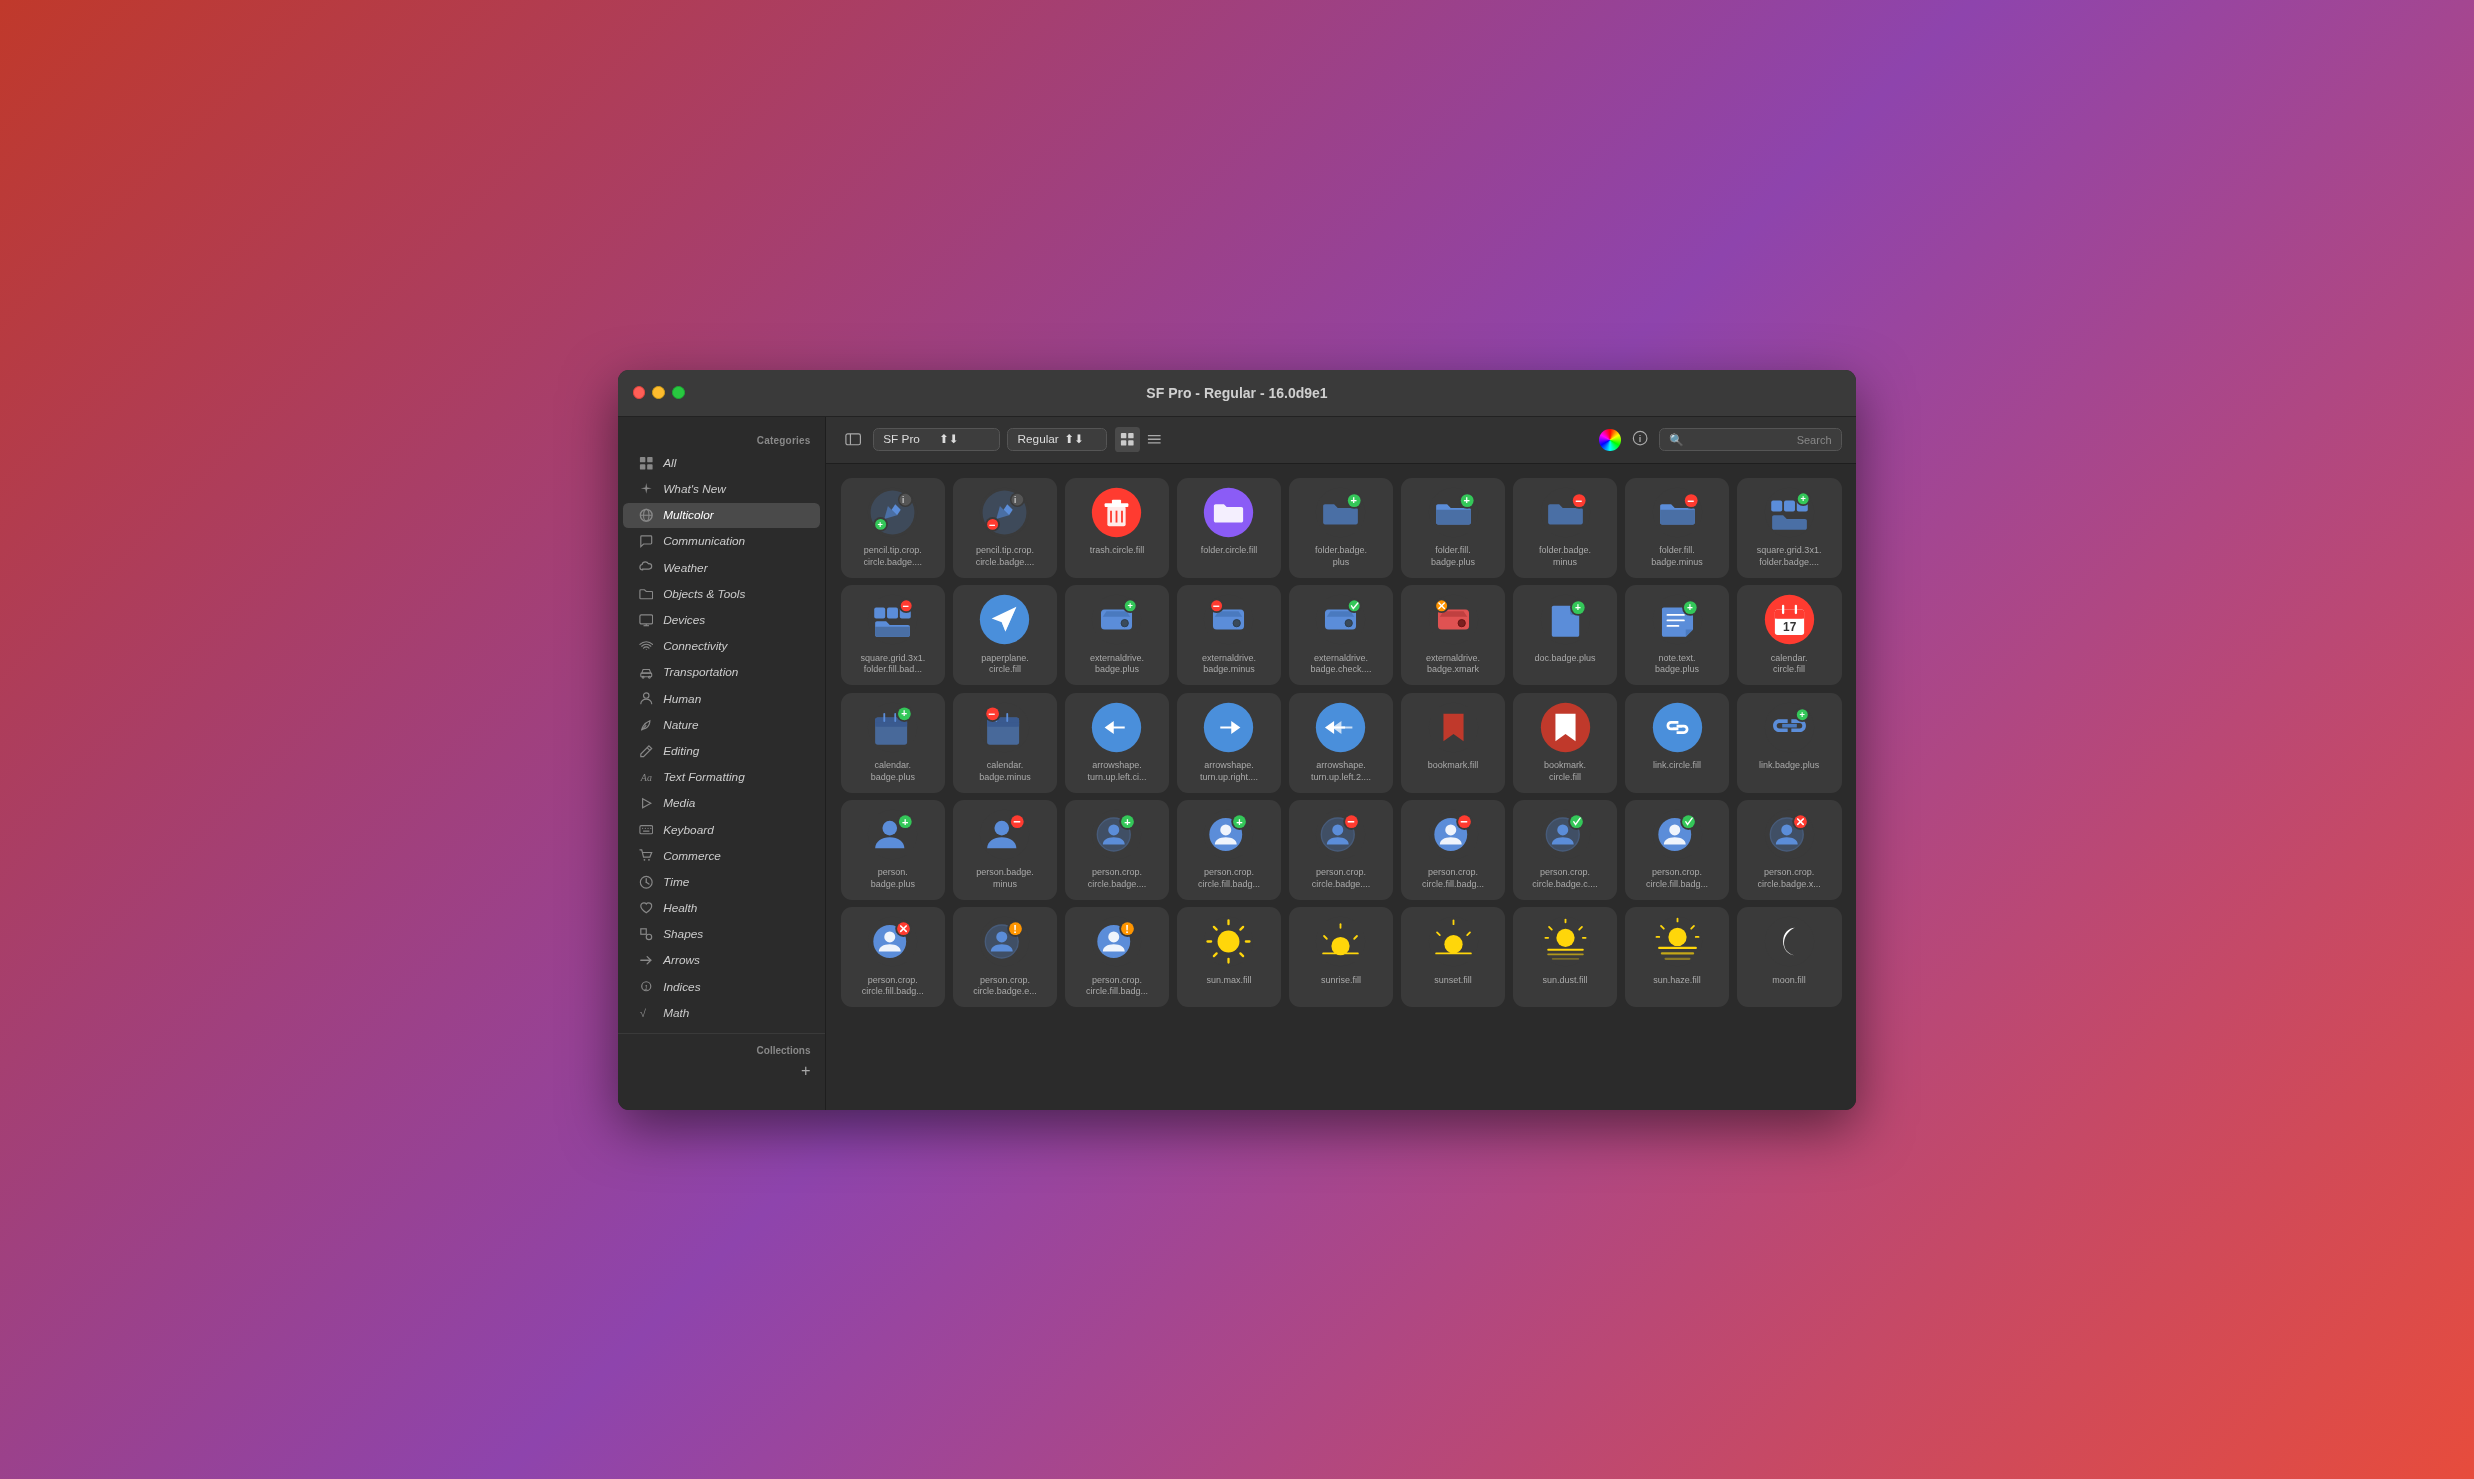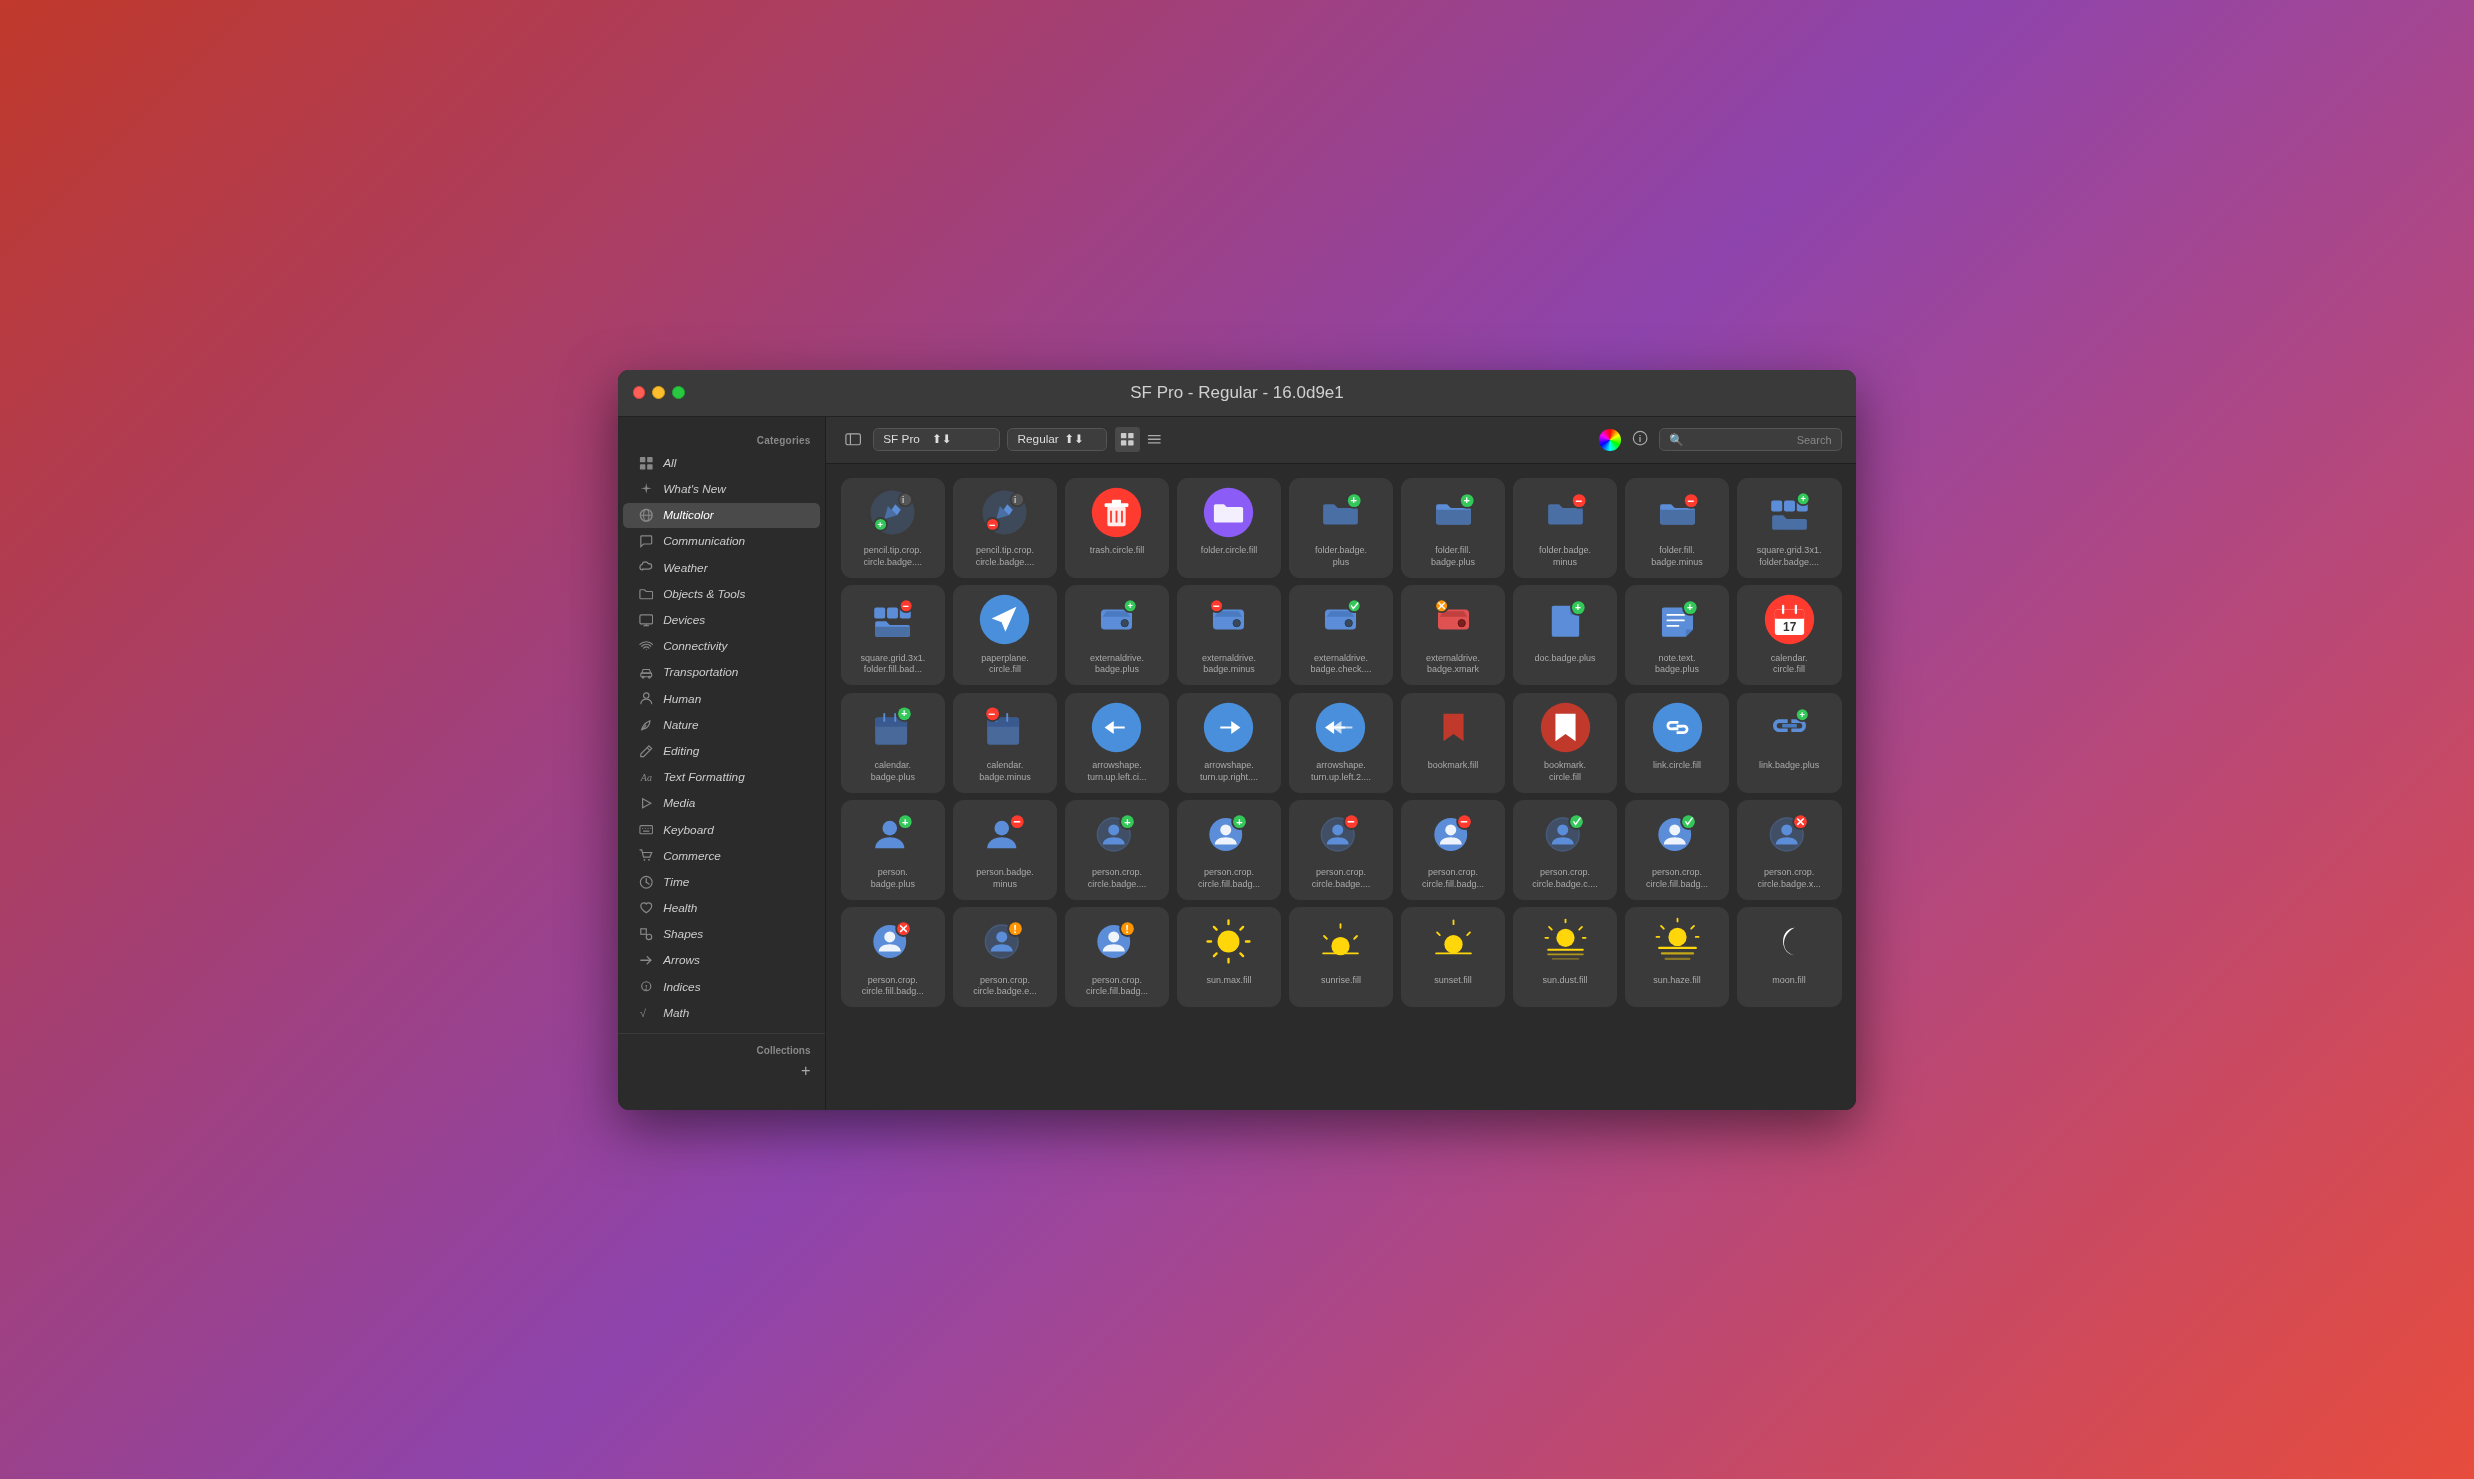--- a/index.html
+++ b/index.html
@@ -44,22 +44,22 @@
       cursor: pointer;
     }
     .tl-red { background: #ff5f57; border: 0.9px solid #e0443e; }
     .tl-yellow { background: #febc2e; border: 0.9px solid #d4a017; }
     .tl-green { background: #28c840; border: 0.9px solid #1dac34; }
     .titlebar-title {
       position: absolute;
       left: 50%;
       transform: translateX(-50%);
       color: #d0d0d0;
-      font-size: 17px;
-      font-weight: 400;
+      font-size: 14px;
+      font-weight: 700;
       white-space: nowrap;
     }
     .main-content {
       display: flex;
       flex: 1;
       overflow: hidden;
     }
     .sidebar {
       width: 208px;
       background: #2b2b2b;
@@ -146,21 +146,21 @@
       cursor: pointer;
       font-size: 14.5px;
     }
     .font-selector {
       display: flex;
       align-items: center;
       background: #3d3d3d;
       border: 0.9px solid #555;
       border-radius: 5.4px;
       padding: 3.6px 9px;
-      gap: 12px;
+      gap: 19px;
       cursor: pointer;
       min-width: 127px;
     }
     .font-selector span { color: #ddd; font-size: 11.8px; }
     .selector-arrows { color: #888; font-size: 9px; }
     .weight-selector {
       display: flex;
       align-items: flex-end;
       background: #3d3d3d;
       border: 0.9px solid #555;

